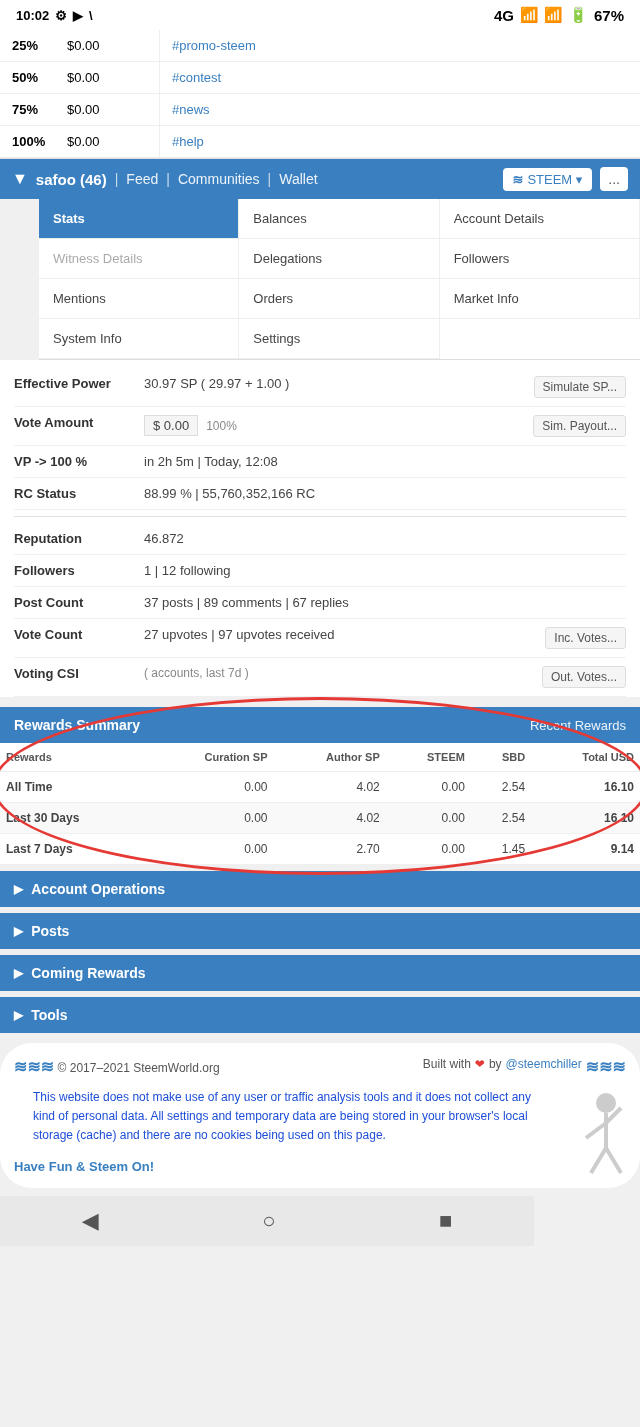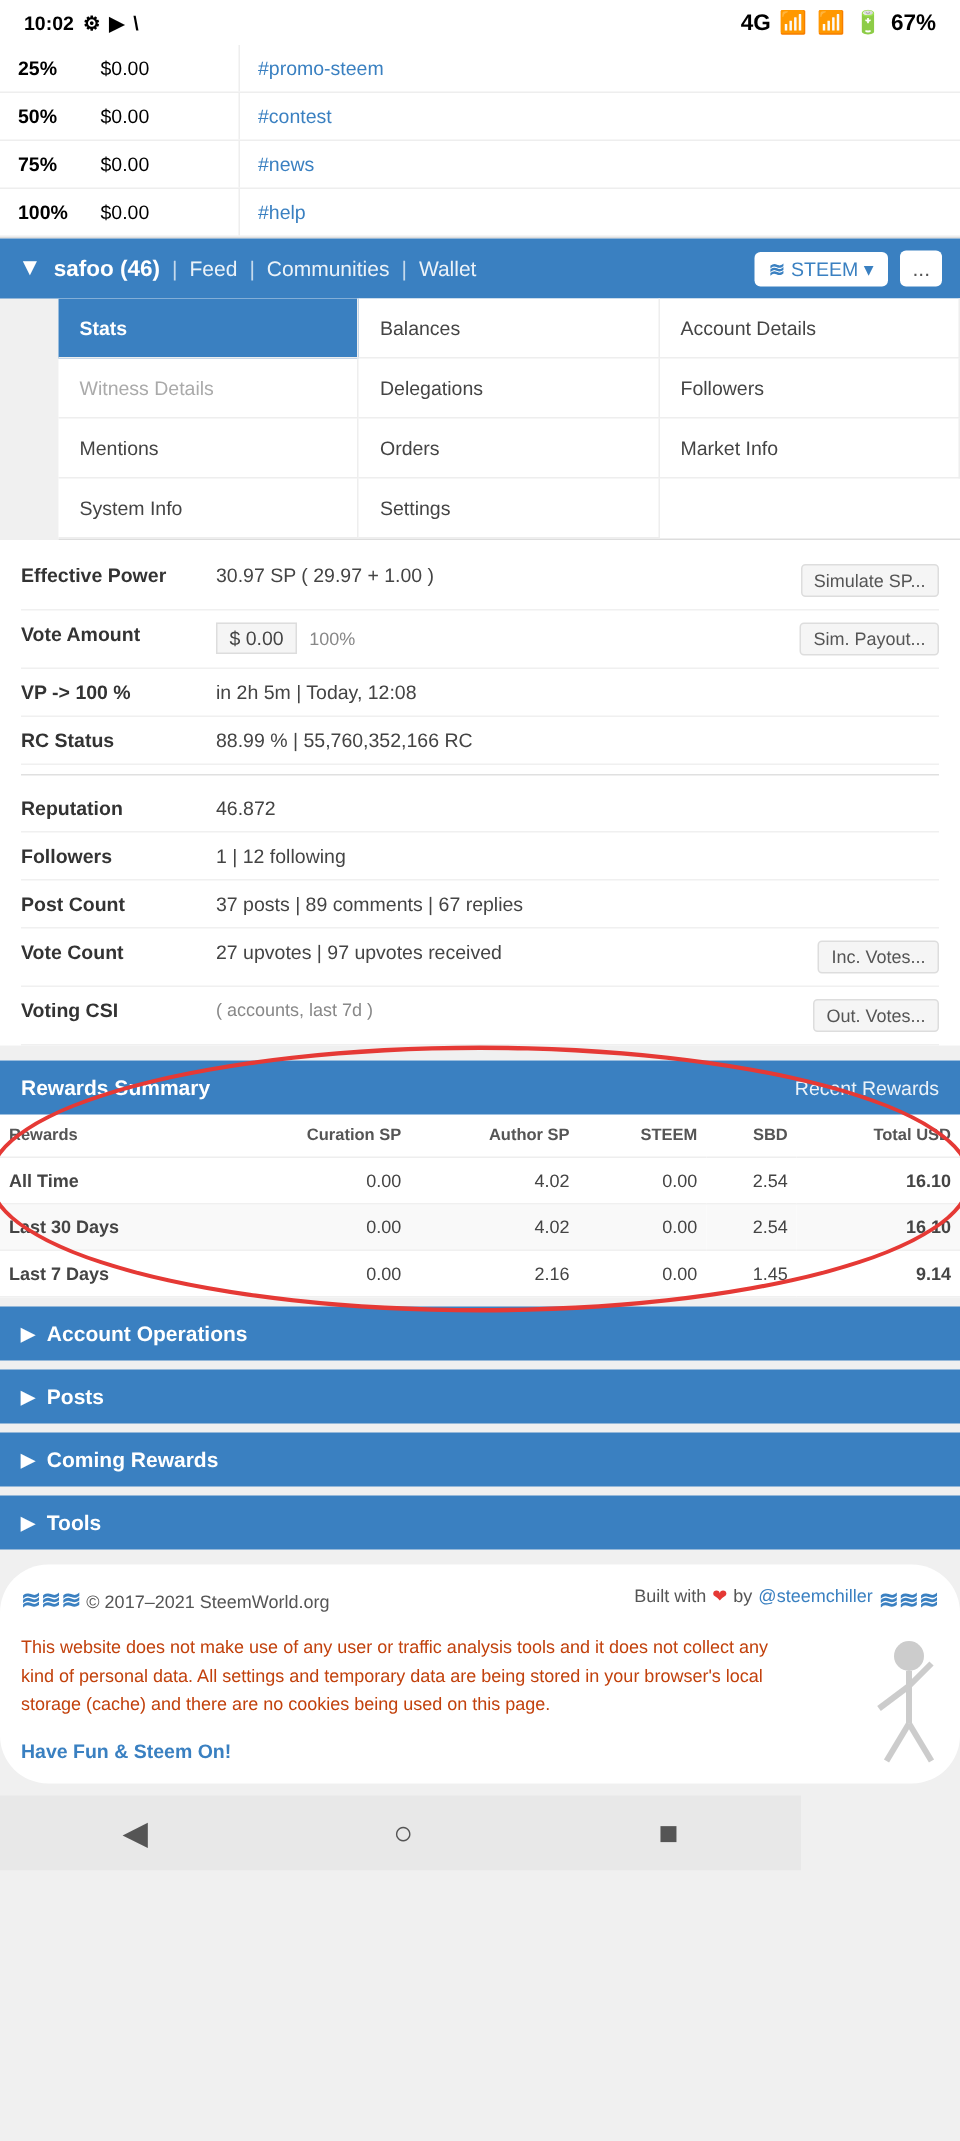--- a/index.html
+++ b/index.html
@@ -242,23 +242,24 @@
       margin-bottom: 12px;
       font-size: 12px;
       color: #555;
     }
     .footer-logo { color: #3a80c1; font-weight: bold; font-size: 16px; }
     .footer-built { display: flex; align-items: flex-start; gap: 4px; }
     .footer-heart { color: #e53935; }
     .footer-steemchiller { color: #3a80c1; }
     .footer-text {
       font-size: 12px;
-      color: #c2410c;
+      color: #1d4ed8;
       line-height: 1.6;
       margin-bottom: 12px;
+      margin-left: 19px;
     }
     .footer-fun {
       color: #3a80c1;
       font-weight: bold;
       font-size: 13px;
       cursor: pointer;
     }
 
     
     .person-figure {
@@ -448,21 +449,21 @@
         <td>Last 30 Days</td>
         <td>0.00</td>
         <td>4.02</td>
         <td>0.00</td>
         <td>2.54</td>
         <td><strong>16.10</strong></td>
       </tr>
       <tr>
         <td>Last 7 Days</td>
         <td>0.00</td>
-        <td>2.16</td>
+        <td>2.70</td>
         <td>0.00</td>
         <td>1.45</td>
         <td><strong>9.14</strong></td>
       </tr>
     </tbody>
   </table>
 </div>
 
 <div class="section-bar">
   <span class="arrow">▶</span>

